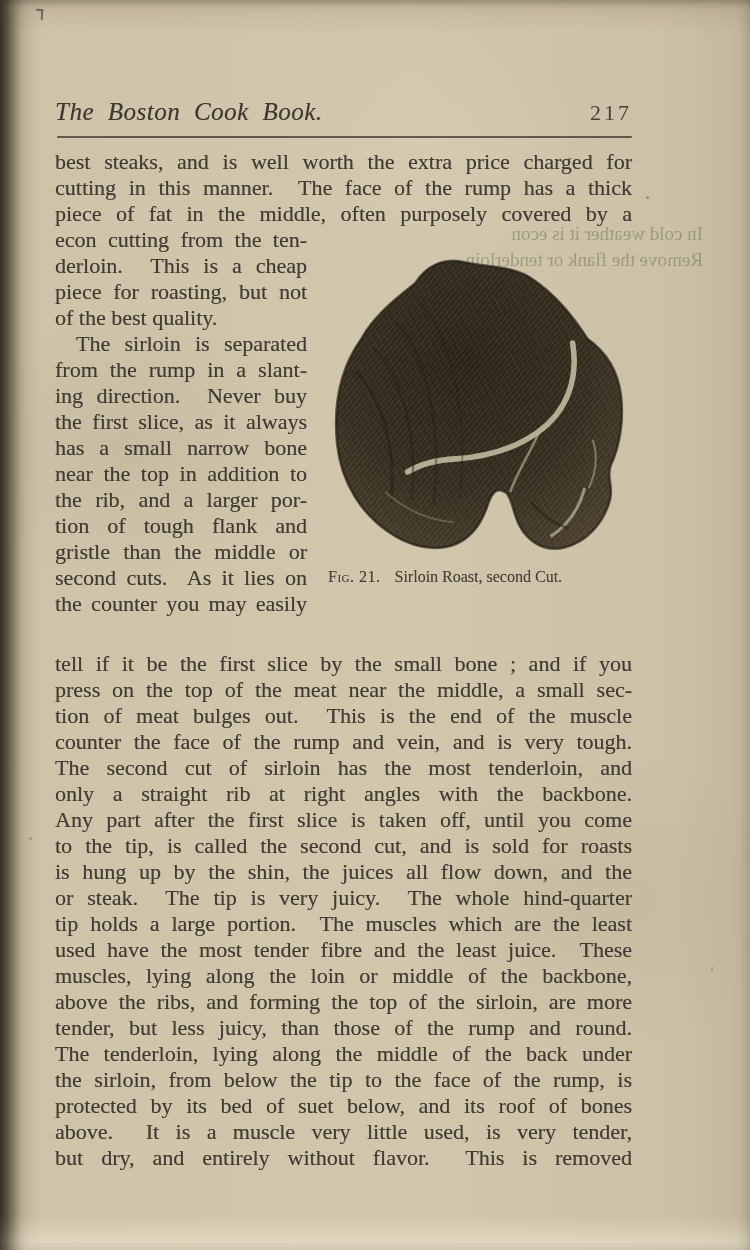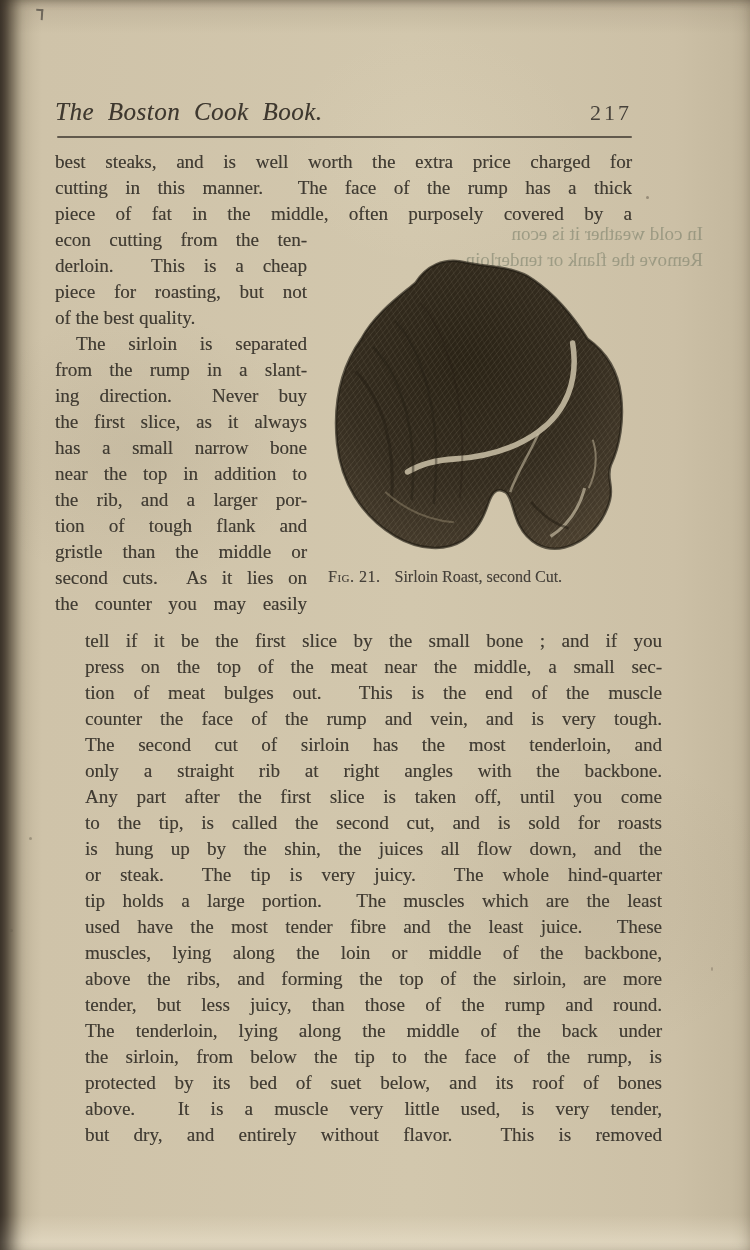--- a/index.html
+++ b/index.html
@@ -37,23 +37,23 @@
     position:absolute;right:0;top:1px;
     font-size:22px;line-height:30px;letter-spacing:3px;color:#46413a;
   }
   .head-rule{
     position:absolute;top:136px;left:57px;width:575px;height:2px;
     background:#4e463c;opacity:0.85;border-radius:1px;
   }
   .text-block{position:absolute;left:55px;}
   .tb-top{top:149px;width:577px;}
   .tb-narrow{top:227px;width:252px;}
-  .tb-bottom{top:628px;width:577px;margin-left:30px;}
+  .tb-bottom{top:651px;width:577px;}
   .line{
-    height:26px;line-height:26px;font-size:19px;
+    height:26px;line-height:26px;font-size:22px;
     text-align:justify;text-align-last:justify;
     white-space:nowrap;
     text-shadow:0.25px 0.25px 0.35px rgba(62,56,47,0.5);
   }
   .line.no-just{text-align-last:left;}
   .line.indent{padding-left:21px;}
   .figure{position:absolute;left:325px;top:250px;width:302px;height:308px;margin:0;}
   .fig-caption{
     position:absolute;left:328px;top:568px;width:300px;
     text-align:left;font-size:16px;color:#46413a;

